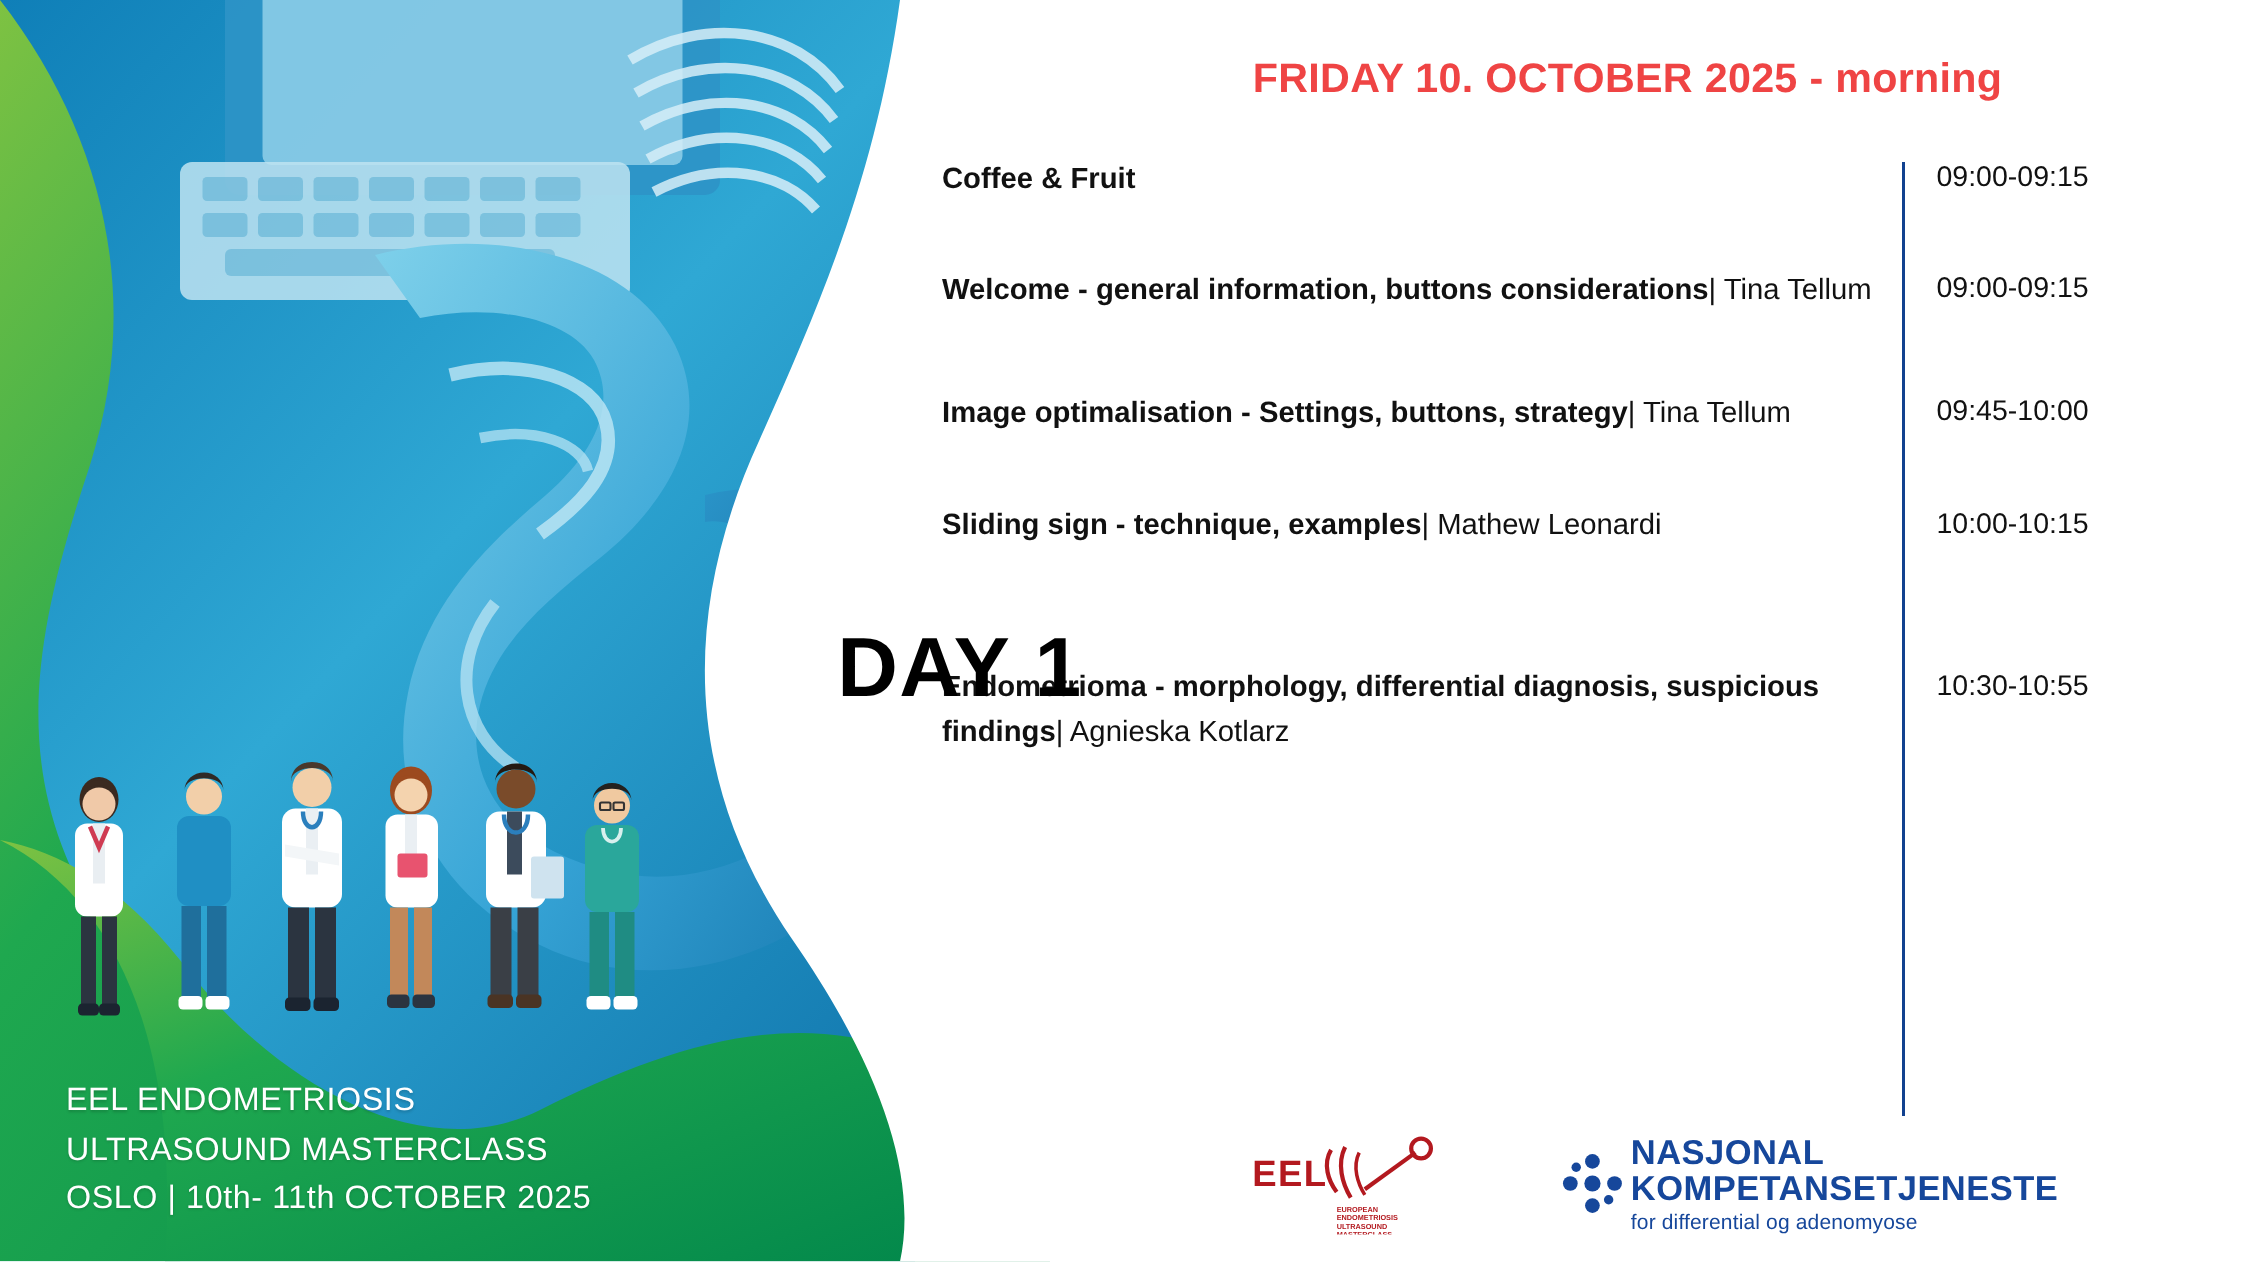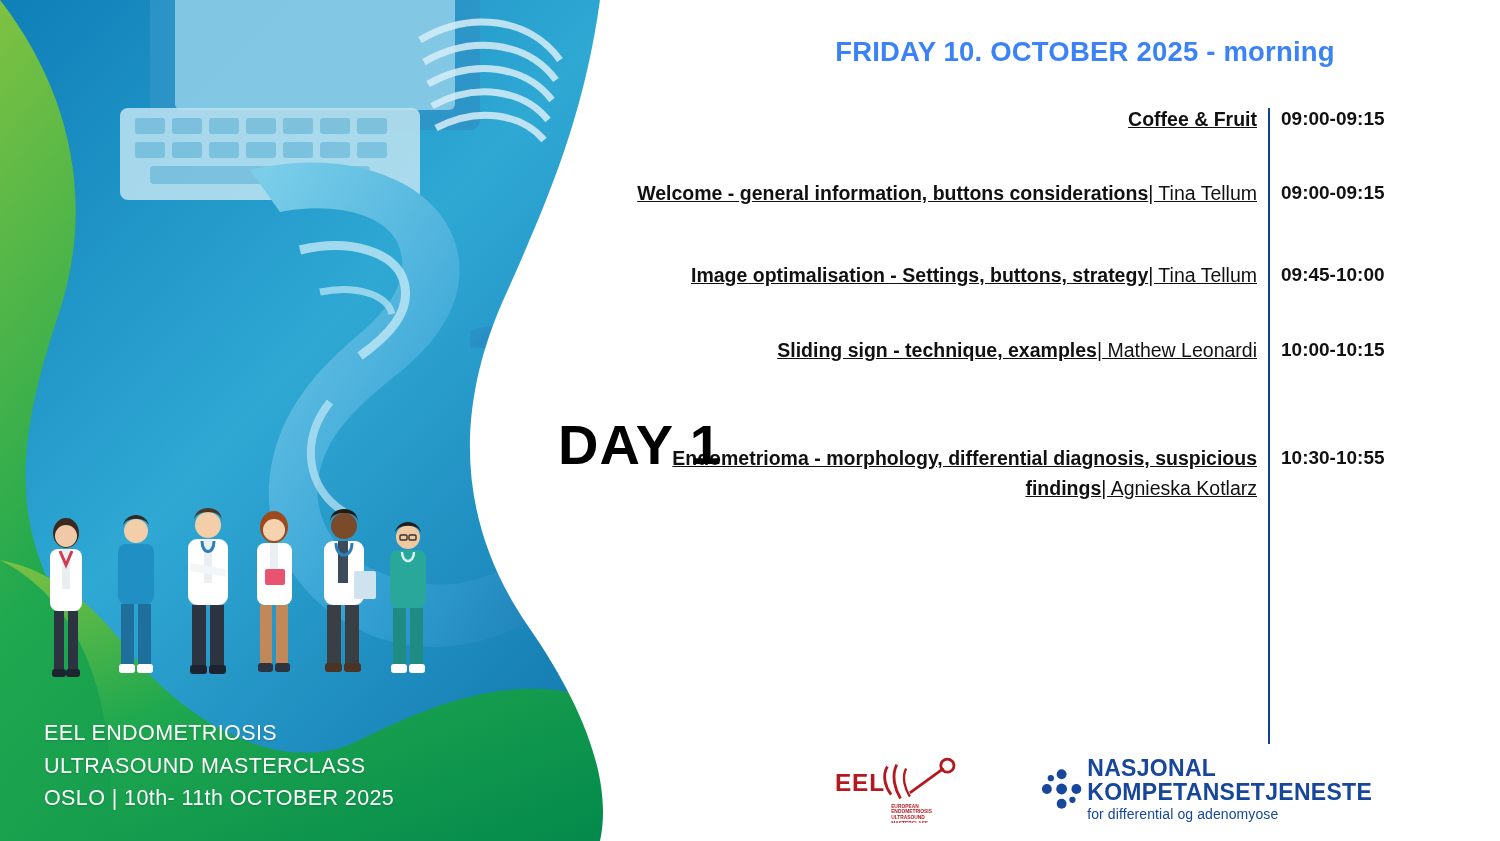--- a/index.html
+++ b/index.html
@@ -65,55 +65,53 @@
     z-index: 7;
   }
 
   .session-title {
     position: absolute;
     left: 0; top: 36px;
     width: 770px;
     text-align: center;
     font-size: 27.5px;
     font-weight: bold;
-    color: #3b82f6;
+    color: #ef4444;
     letter-spacing: 0.2px;
   }
   .session-title .sub { font-weight: bold; }
 
   
   .program {
     position: absolute;
     left: -72px;
     top: 104px;
     width: 840px;
   }
   .row {
     display: flex;
     align-items: flex-start;
     width: 100%;
   }
   .row .label {
     width: 640px;
-    text-align: right;
     padding-right: 11px;
     font-size: 19.5px;
     font-weight: bold;
     color: #111111;
     line-height: 1.55;
-    text-decoration: underline;
   }
   .row .label .person {
     font-weight: normal;
   }
   .row .time {
     width: 200px;
-    padding-left: 13px;
+    padding-left: 23px;
     font-size: 19px;
-    font-weight: bold;
+    font-weight: normal;
     color: #111111;
     line-height: 1.55;
     white-space: nowrap;
   }
   .spacer-xs { height: 18px; }
   .spacer-m { height: 34px; }
   .spacer-l { height: 44px; }
 
   
   .divider {

